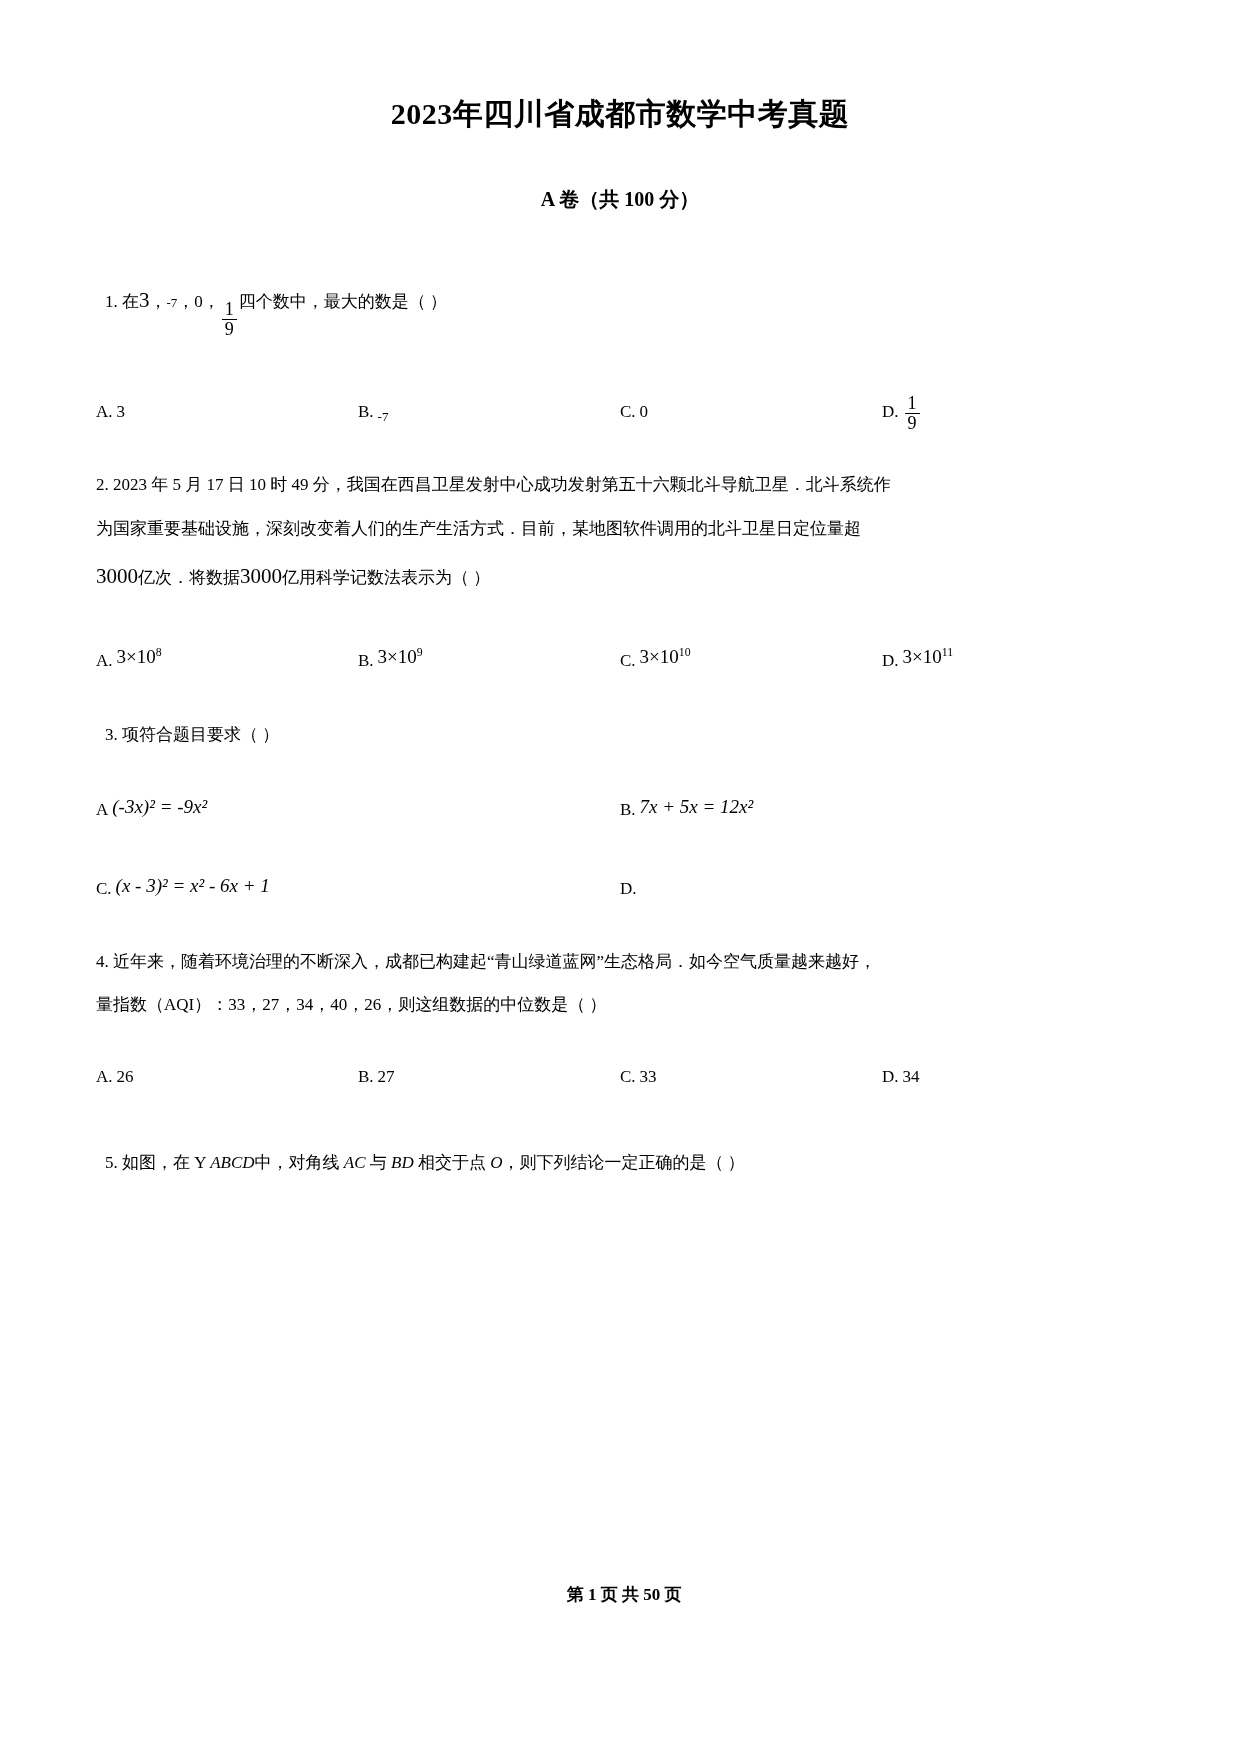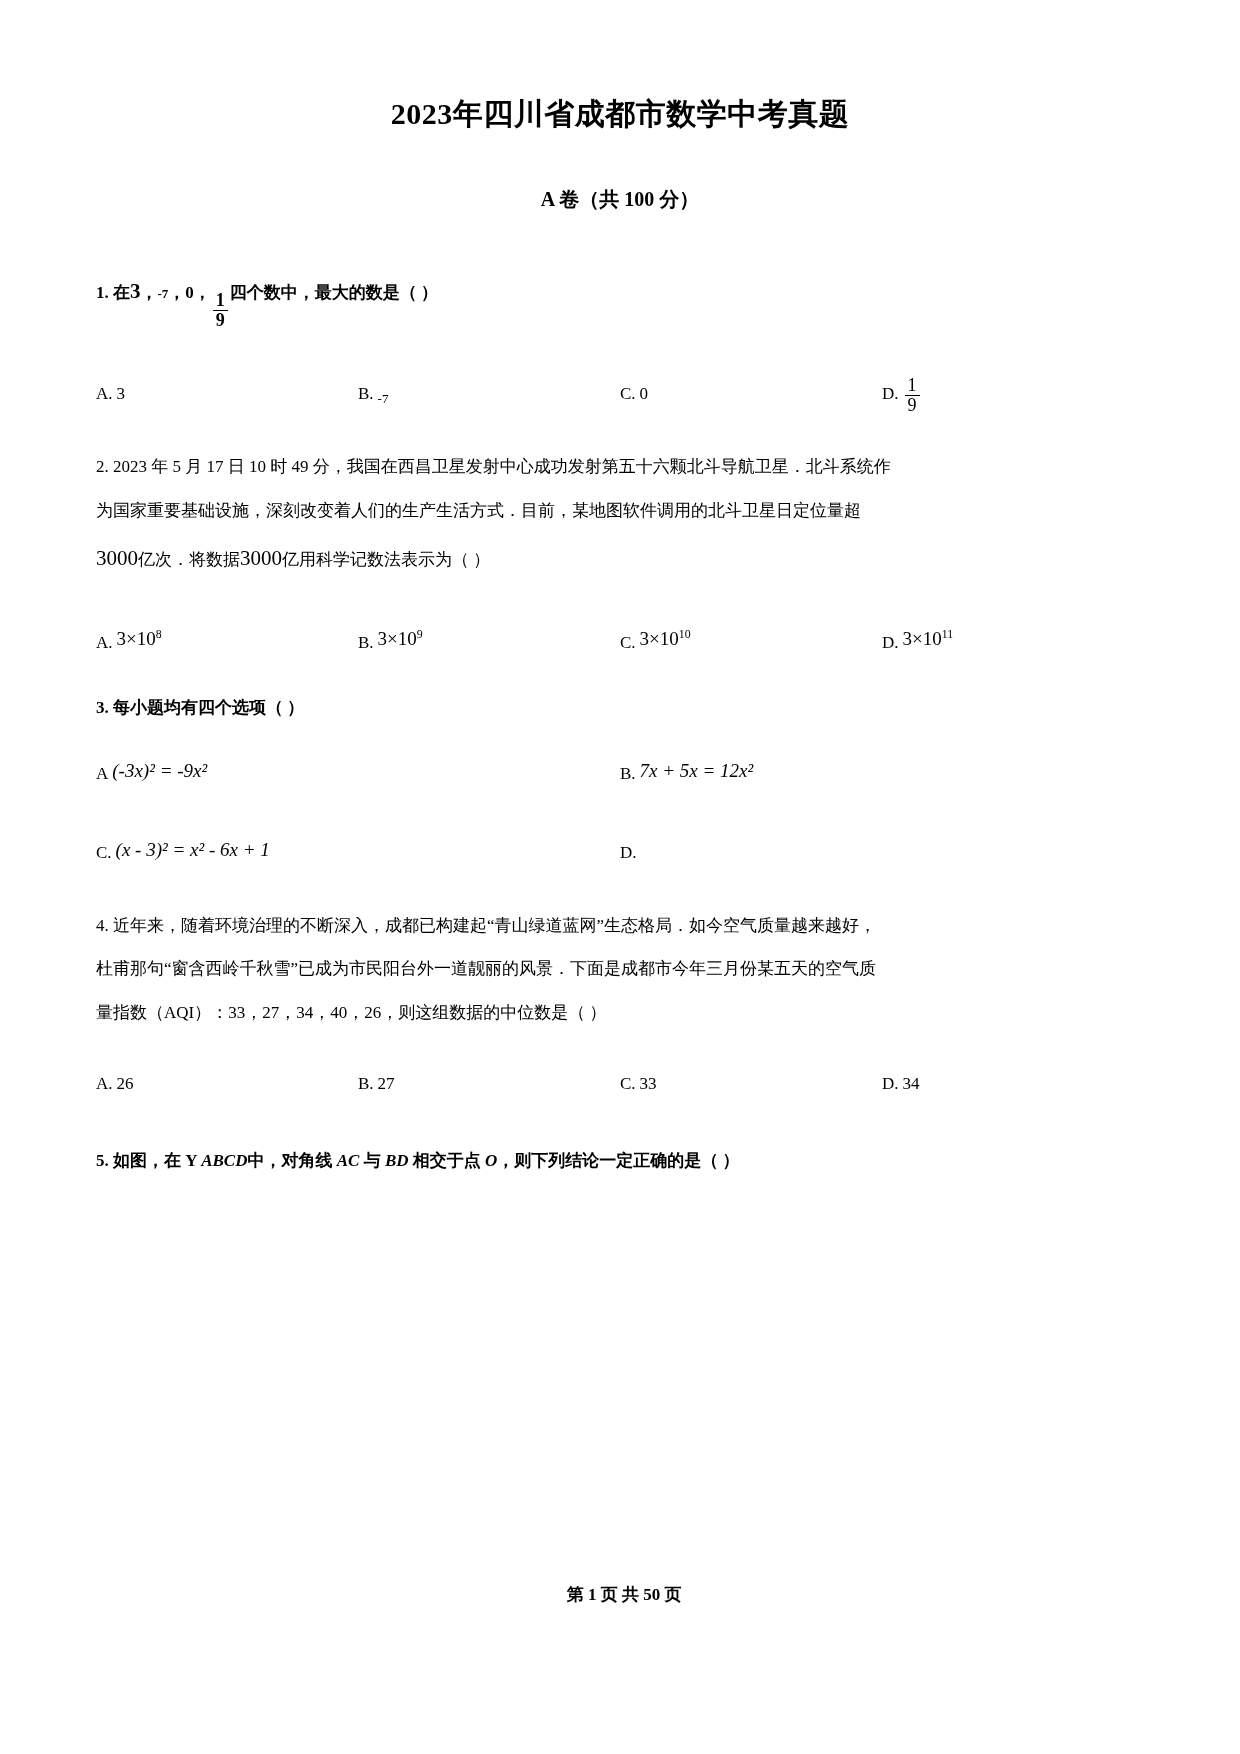--- a/index.html
+++ b/index.html
@@ -54,21 +54,21 @@
   .part-heading .tail { display: block; }
 
   
   .q {
     font-size: 17px;
     line-height: 2.55;
     margin: 0;
     text-align: justify;
     text-justify: inter-ideograph;
   }
-  .q-stem { margin: 0; font-weight: bold; }
+  .q-stem { margin: 9px; }
   .q1-block { padding-top: 52px; }
   .q2-block { padding-top: 30px; }
   .q3-block { padding-top: 22px; }
   .q4-block { padding-top: 30px; }
   .q5-block { padding-top: 34px; }
 
   
   .opts {
     display: flex;
     font-size: 17px;
@@ -192,21 +192,21 @@
       <div class="opt">
         <span class="lab">D.</span>
         <span class="mathline"><span>3×10</span><sup class="exp">11</sup></span>
       </div>
     </div>
   </div>
 
   <div class="q q3-block">
     <div class="q-stem">
       <span>3.</span>
-      <span>每小题均有四个选项（    ）</span>
+      <span>项符合题目要求（    ）</span>
     </div>
 
     <div class="opts two opts-q3-row1">
       <div class="opt">
         <span class="lab">A</span>
         <span class="mathline mi">(-3x)² = -9x²</span>
       </div>
       <div class="opt">
         <span class="lab">B.</span>
         <span class="mathline mi">7x + 5x = 12x²</span>
@@ -222,21 +222,20 @@
         <span class="lab">D.</span>
       </div>
     </div>
   </div>
 
   <div class="q q4-block">
     <div>
       <span>4.</span>
       <span>近年来，随着环境治理的不断深入，成都已构建起“青山绿道蓝网”生态格局．如今空气质量越来越好，</span>
     </div>
-    <div>杜甫那句“窗含西岭千秋雪”已成为市民阳台外一道靓丽的风景．下面是成都市今年三月份某五天的空气质</div>
     <div>
       <span>量指数（</span><span class="mn">AQI</span><span>）：33，27，34，40，26，则这组数据的中位数是（    ）</span>
     </div>
 
     <div class="opts four opts-q4">
       <div class="opt">
         <span class="lab">A.</span>
         <span class="mn">26</span>
       </div>
       <div class="opt">

